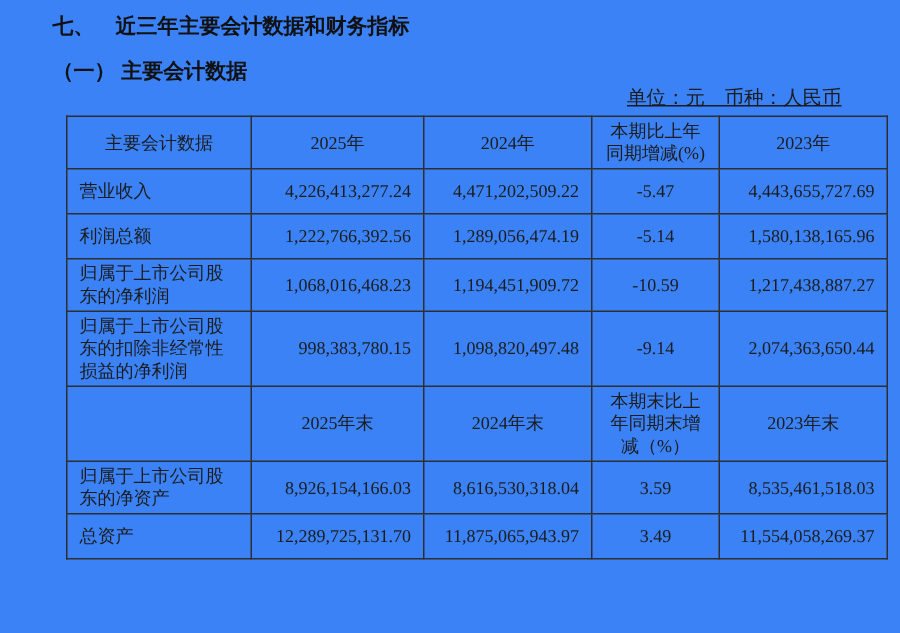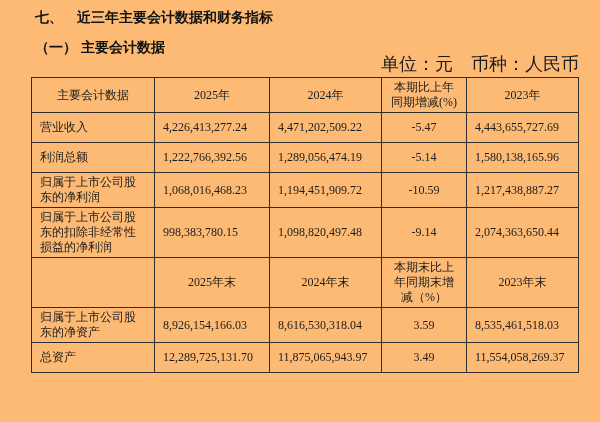--- a/index.html
+++ b/index.html
@@ -4,42 +4,42 @@
 <style>
   * { box-sizing: border-box; }
   html, body {
     margin: 0; padding: 0;
     width: 600px; height: 422px;
     background: #ffffff;
     font-family: "Liberation Serif", "DejaVu Serif", serif;
     color: #1c1c1c;
     overflow: hidden;
   }
-  .page { position: relative; width: 600px; height: 422px; background: #fdba74; }
+  .page { position: relative; width: 600px; height: 422px; background: #3b82f6; }
 
   .section-title {
     position: absolute; left: 35px; top: 9px;
     font-family: "Liberation Sans", "DejaVu Sans", sans-serif;
     font-weight: bold; font-size: 14px; line-height: 16px;
     color: #111; white-space: pre;
   }
   .subsection-title {
     position: absolute; left: 35px; top: 39px;
     font-family: "Liberation Sans", "DejaVu Sans", sans-serif;
     font-weight: bold; font-size: 14px; line-height: 16px;
     color: #111; white-space: pre;
   }
   .unit-note {
-    position: absolute; right: 21px; top: 57px;
-    font-size: 18px; line-height: 15px;
-    color: #1c1c1c; white-space: pre;
+    position: absolute; right: 39px; top: 57px;
+    font-size: 13px; line-height: 15px;
+    color: #1c1c1c; white-space: pre; text-decoration: underline;
   }
 
   table.acct {
-    position: absolute; left: 31px; top: 77px;
+    position: absolute; left: 44px; top: 77px;
     width: 547px;
     border-collapse: collapse;
     table-layout: fixed;
   }
   table.acct th, table.acct td {
     border: 1px solid #2e2e2e;
     font-size: 12px;
     line-height: 15px;
     font-weight: normal;
     padding: 2px 8px;
@@ -50,21 +50,21 @@
   th.col-head {
     text-align: center;
     white-space: pre-line;
   }
   td.lbl {
     text-align: justify;
     text-justify: inter-character;
     white-space: pre-line;
     padding-left: 8px; padding-right: 8px;
   }
-  td.num { }
+  td.num { text-align: right; }
   td.pct { text-align: center; }
 </style>
 </head>
 <body>
 
 <div class="page">
 
   <div class="section-title">七、　近三年主要会计数据和财务指标</div>
   <div class="subsection-title">（一） 主要会计数据</div>
   <div class="unit-note">单位：元　币种：人民币</div>

